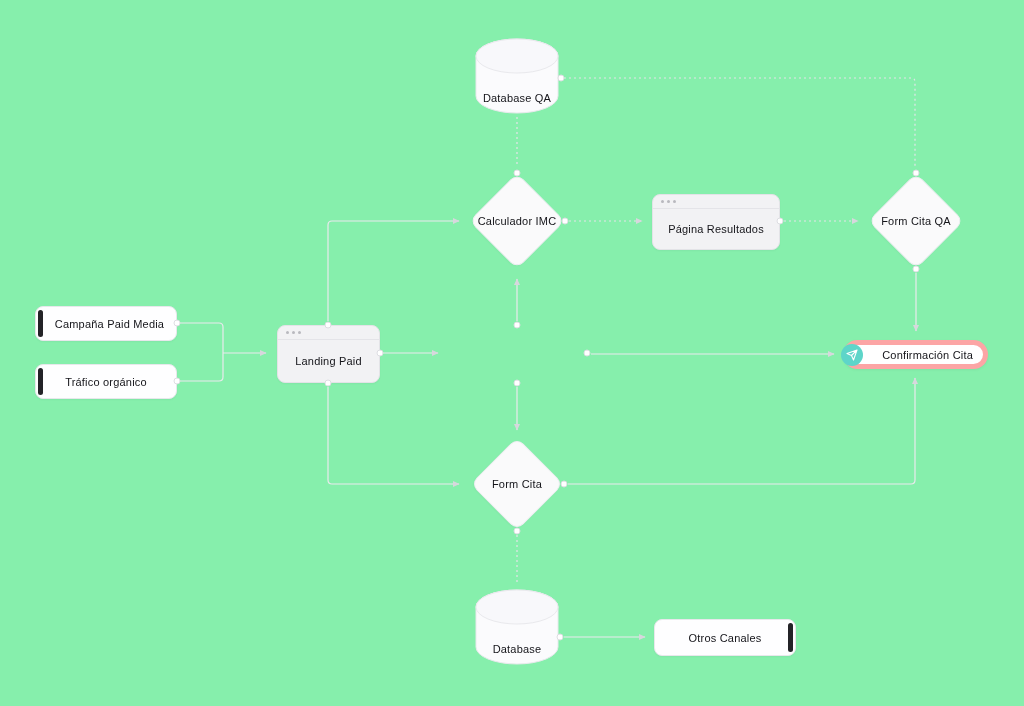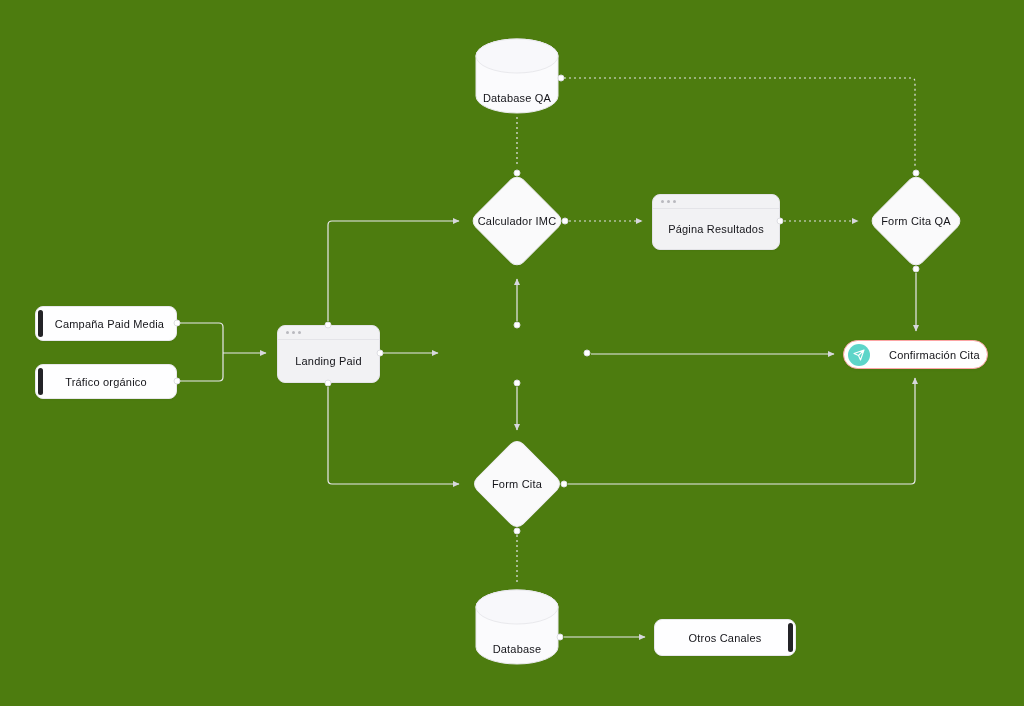--- a/index.html
+++ b/index.html
@@ -1,16 +1,16 @@
 <!DOCTYPE html>
 <html><head>
 <meta charset="utf-8">
 <style>
   html,body{margin:0;padding:0;background:#ffffff;}
-  .canvas{position:relative;width:1024px;height:706px;background:#4d7c0f;overflow:hidden;
+  .canvas{position:relative;width:1024px;height:706px;background:#86efac;overflow:hidden;
           font-family:"Liberation Sans","DejaVu Sans",sans-serif;color:#141419;}
   svg.layer{position:absolute;left:0;top:0;pointer-events:none;}
   .edge{fill:none;stroke:#e9e9ed;stroke-width:1.2;}
   .edge.dotted{stroke:#e4e4ea;stroke-dasharray:2 3;}
   .port{fill:#ffffff;stroke:#dddde2;stroke-width:1;}
   .node{position:absolute;box-sizing:border-box;}
   .lbl{font-size:11px;font-weight:500;letter-spacing:.2px;color:#141419;white-space:nowrap;}
 
   
   .browser{background:#f2f2f4;border:1px solid #e3e3e7;border-radius:8px;
@@ -30,22 +30,22 @@
   .diamond-wrap{display:flex;align-items:center;justify-content:center;}
   .diamond-shape{position:absolute;inset:14px;background:#fafafb;border:1px solid #eeeef2;
                  border-radius:9px;transform:rotate(45deg);box-shadow:0 1px 2px rgba(20,20,40,.03);}
   .diamond-wrap .lbl{position:relative;z-index:1;}
 
   
   .cylinder{display:block;}
   .cylinder .lbl{position:absolute;left:0;right:0;bottom:10px;text-align:center;}
 
   
-  .pill{background:#ffffff;border:1px solid #fca5a5;border-radius:999px;
-        box-shadow:0 1px 3px rgba(20,20,40,.05);display:flex;align-items:center;gap:19px;padding:0 10px 0 4px;}
+  .pill{background:#ffffff;border:5px solid #fca5a5;border-radius:999px;
+        box-shadow:0 1px 3px rgba(20,20,40,.05);display:flex;align-items:center;gap:19px;padding:0 10px 0 4px;justify-content:flex-end;}
   .pill .icon-circle{width:22px;height:22px;border-radius:50%;background:#5ed5c9;
         display:flex;align-items:center;justify-content:center;flex:0 0 22px;}
 </style>
 </head>
 <body>
 
 <div class="canvas">
 
   <svg class="layer" width="1024" height="706">
     <defs>

